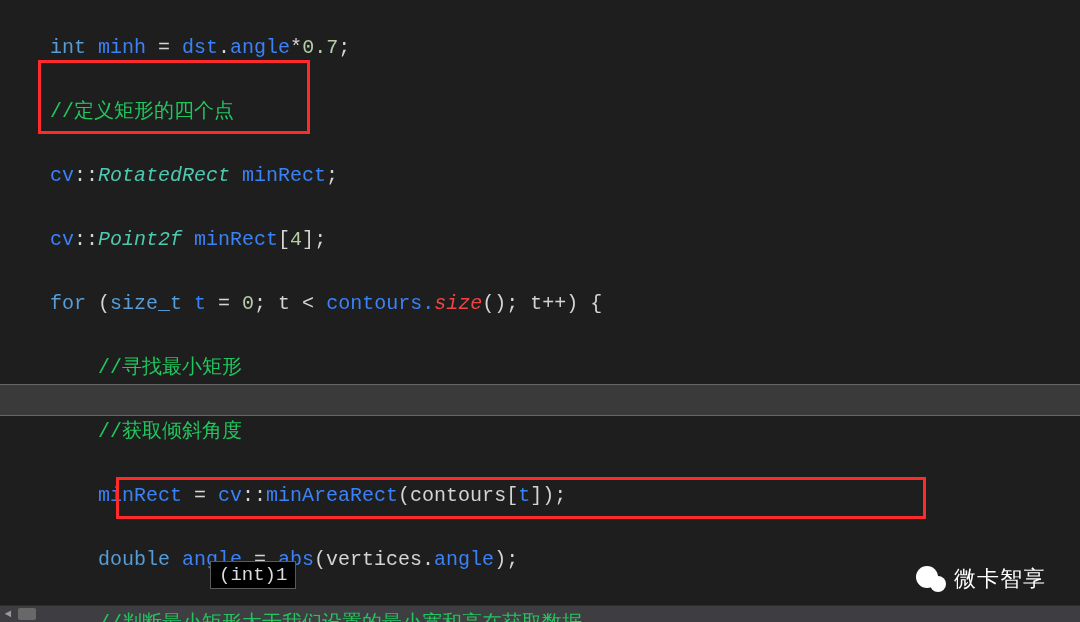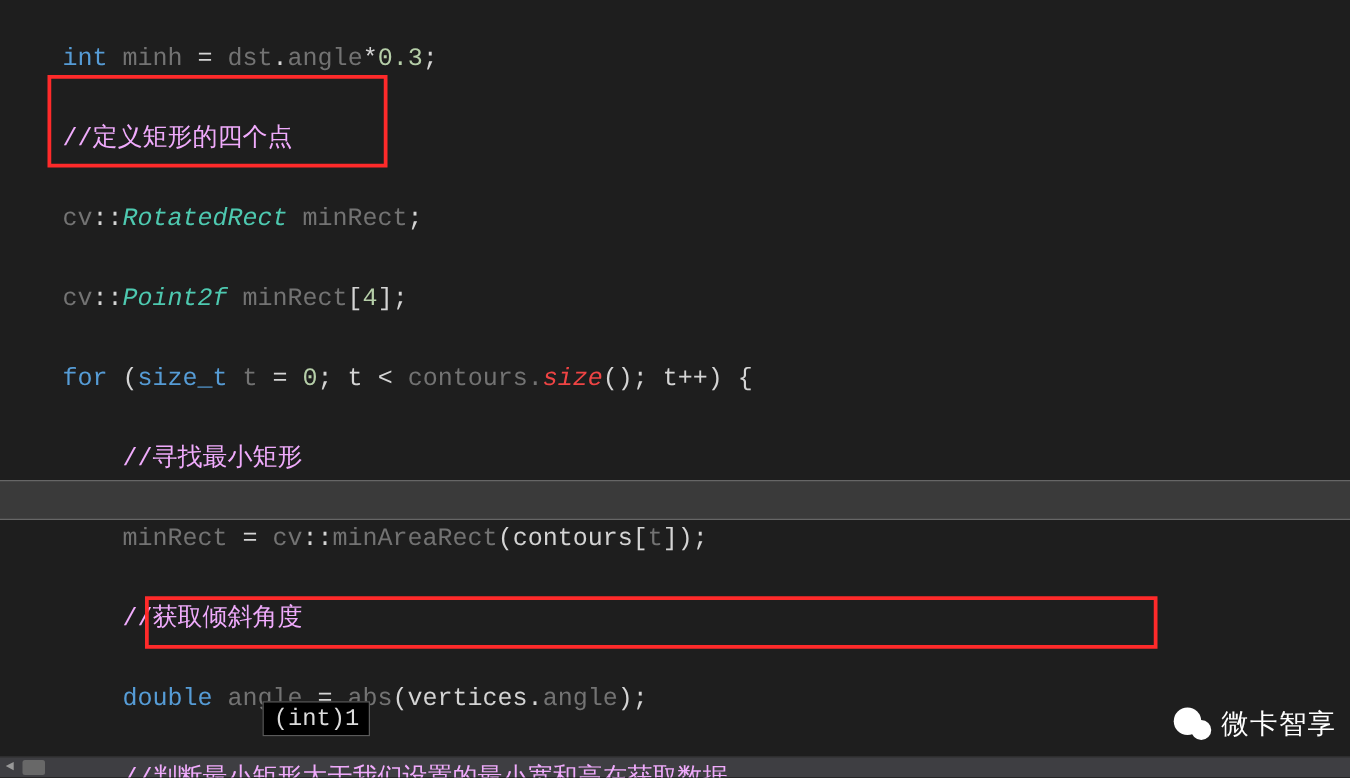--- a/index.html
+++ b/index.html
@@ -1,52 +1,52 @@
 <!DOCTYPE html>
 <html><head>
 <meta charset="utf-8">
 <style>
   html,body{margin:0;padding:0;width:1080px;height:622px;overflow:hidden;background:#1e1e1e;font-family:Consolas,"Courier New",monospace;font-size:20px;color:#d4d4d4;}
   .editor{position:relative;width:1080px;height:622px;box-sizing:border-box;}
   .code{position:absolute;left:0;top:0;white-space:pre;line-height:32px;padding-left:50px;padding-top:0;}
   .t-key{color:#569cd6;margin-top:20px;}
   .t-type{color:#4ec9b0;font-style:italic;}
-  .t-id{color:#737373;}
+  .t-id{color:#3b82f6;}
   .t-num{color:#b5cea8;}
   .t-fn-g{color:#ef4444;font-style:italic;}
-  .t-com{color:#f0abfc;}
+  .t-com{color:#22c55e;}
   .t-pun{color:#d4d4d4;}
   .highlight-line{position:absolute;left:0;width:1080px;height:32px;background:#3a3a3a;border-top:1px solid #666;border-bottom:1px solid #666;box-sizing:border-box;z-index:0;}
   .redbox{position:absolute;border:3px solid #ff2a2a;z-index:4;pointer-events:none;}
   .tooltip{position:absolute;background:#000000;border:1px solid #5a5a5a;color:#dcdcdc;font-size:19px;padding:2px 8px;z-index:6;}
   .scrollbar-h{position:absolute;left:0;bottom:0;width:1080px;height:16px;background:#3e3e42;border-top:1px solid #2d2d2d;}
   .scroll-thumb{position:absolute;left:2px;top:2px;width:18px;height:12px;background:#686868;border-radius:2px;}
   .scroll-arrow{position:absolute;top:0;width:16px;height:16px;color:#999;font-size:11px;text-align:center;line-height:16px;}
-  .watermark{position:absolute;right:11px;bottom:28px;display:flex;align-items:center;gap:8px;z-index:8;}
+  .watermark{position:absolute;right:34px;bottom:28px;display:flex;align-items:center;gap:8px;z-index:8;}
   .wm-icon{width:30px;height:30px;position:relative;}
   .wm-icon .bubble{position:absolute;border-radius:50%;background:#fff;}
   .wm-text{color:#fff;font-size:22px;font-family:"Microsoft YaHei",sans-serif;letter-spacing:1px;}
   .ln{position:relative;z-index:2;display:block;height:32px;}
 </style>
 </head>
 <body>
 
 <div class="editor">
 
   <div class="highlight-line" style="top:384px;"></div>
 
   <div class="code">
-<span class="ln"><span class="t-key">int</span> <span class="t-id">minh</span><span class="t-pun"> = </span><span class="t-id">dst</span><span class="t-pun">.</span><span class="t-id">angle</span><span class="t-pun">*</span><span class="t-num">0.3</span><span class="t-pun">;</span></span>
+<span class="ln"><span class="t-key">int</span> <span class="t-id">minh</span><span class="t-pun"> = </span><span class="t-id">dst</span><span class="t-pun">.</span><span class="t-id">angle</span><span class="t-pun">*</span><span class="t-num">0.7</span><span class="t-pun">;</span></span>
 <span class="ln"><span class="t-com">//定义矩形的四个点</span></span>
 <span class="ln"><span class="t-id">cv</span><span class="t-pun">::</span><span class="t-type">RotatedRect</span><span> </span><span class="t-id">minRect</span><span class="t-pun">;</span></span>
 <span class="ln"><span class="t-id">cv</span><span class="t-pun">::</span><span class="t-type">Point2f</span><span> </span><span class="t-id">minRect</span><span class="t-pun">[</span><span class="t-num">4</span><span class="t-pun">]</span><span class="t-pun">;</span></span>
 <span class="ln"><span class="t-key">for</span><span class="t-pun"> (</span><span class="t-key">size_t</span><span class="t-id"> t </span><span class="t-pun">= </span><span class="t-num">0</span><span class="t-pun">; t </span><span class="t-pun">&lt;</span><span class="t-id"> contours.</span><span class="t-fn-g">size</span><span class="t-pun">()</span><span class="t-pun">; t</span><span class="t-pun">++</span><span class="t-pun">) {</span></span>
 <span class="ln">    <span class="t-com">//寻找最小矩形</span></span>
+<span class="ln">    <span class="t-com">//获取倾斜角度</span></span>
 <span class="ln">    <span class="t-id">minRect </span><span class="t-pun">= </span><span class="t-id">cv</span><span class="t-pun">::</span><span class="t-id">minAreaRect</span><span class="t-pun">(contours[</span><span class="t-id">t</span><span class="t-pun">]);</span></span>
-<span class="ln">    <span class="t-com">//获取倾斜角度</span></span>
 <span class="ln">    <span class="t-key">double</span><span class="t-id"> angle </span><span class="t-pun">= </span><span class="t-id">abs</span><span class="t-pun">(vertices.</span><span class="t-id">angle</span><span class="t-pun">);</span></span>
 <span class="ln">    <span class="t-com">//判断最小矩形太于我们设置的最小宽和高在获取数据</span></span>
 
 
 
 
 
 
 
 

